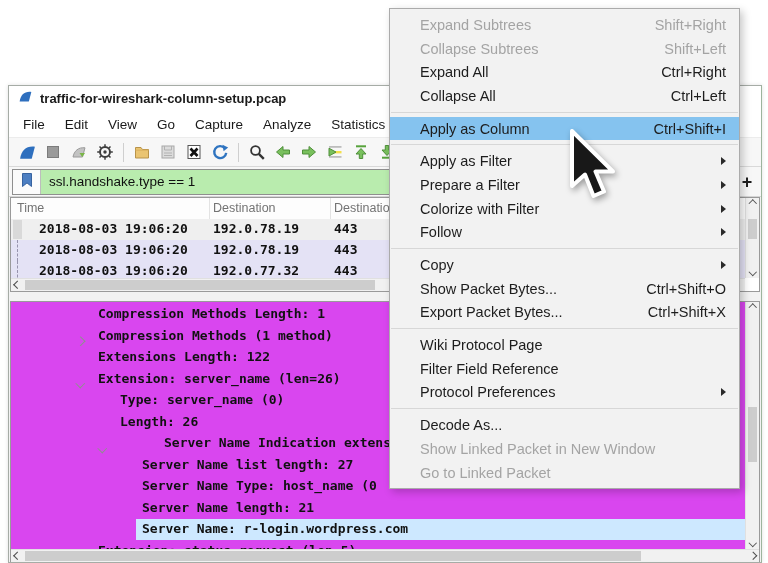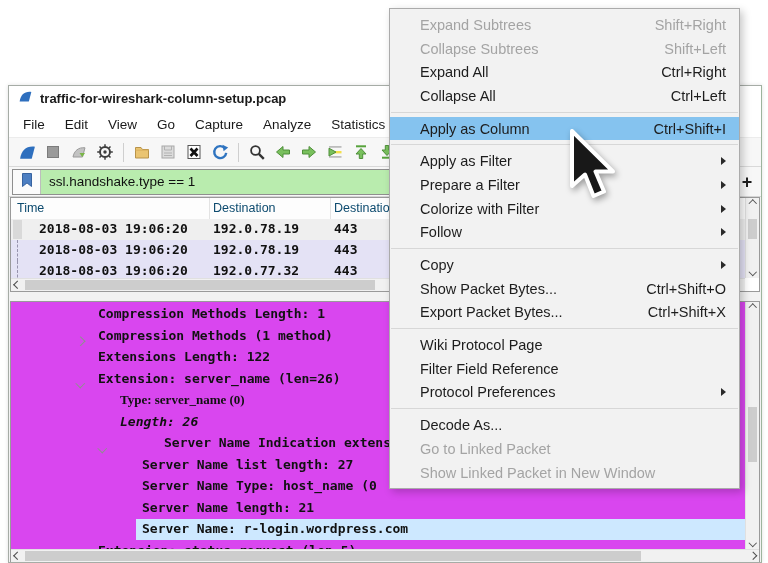--- a/index.html
+++ b/index.html
@@ -32,21 +32,21 @@
     display:flex;align-items:stretch;margin-right:7px;}
   .bookmark-btn{width:27px;display:flex;align-items:center;justify-content:center;
     background:#fbfbfb;border-right:1px solid #bdbdbd;}
   .filter-input{flex:1;background:var(--filter-green,#b9ecae);display:flex;align-items:center;
     padding-left:8px;font-size:13.5px;color:#101010;white-space:nowrap;overflow:hidden;}
   .add-filter-btn{width:18px;text-align:center;font-size:18px;font-weight:bold;color:#1d1d1d;line-height:18px;}
   
   .packet-pane{position:absolute;left:1px;right:1px;top:111px;height:95px;background:#fff;
     border:1px solid #9a9a9a;box-sizing:border-box;overflow:hidden;}
   .pl-header{position:absolute;left:0;right:14px;top:0;height:21px;background:#fdfdfd;
-    border-bottom:1px solid #d4d4d4;font-size:12.5px;color:#0c4a6e;text-decoration:underline;}
+    border-bottom:1px solid #d4d4d4;font-size:12.5px;color:#737373;text-decoration:underline;}
   .pl-header .col{position:absolute;top:3px;white-space:nowrap;}
   .pl-colsep{position:absolute;top:0;height:21px;width:1px;background:#e3e3e3;}
   .pl-rows{position:absolute;left:0;right:14px;top:21px;bottom:13px;overflow:hidden;}
   .p-row{position:relative;height:21px;font-family:"DejaVu Sans Mono",monospace;
     font-size:13px;font-weight:600;color:#111;}
   .p-row.gray{background:#efefef;}
   .p-row.lavender{background:var(--row-lavender,#e4e2f5);}
   .p-row span{position:absolute;top:2px;white-space:pre;}
   .p-mark-bar{position:absolute;left:2px;top:1px;bottom:1px;width:9px;background:#d9d9d9;}
   .p-mark-dash{position:absolute;left:6px;top:0;bottom:0;width:0;border-left:1px dashed #9793ad;}
@@ -264,22 +264,22 @@
       <div class="thumb" style="left:14px;top:1px;bottom:1px;width:350px"></div>
     </div>
   </div>
 
   <div class="details-pane">
     <div class="d-lines">
         <div class="d-line"><span class="d-text" style="left: 87px;">Compression Methods Length: 1</span></div>
         <div class="d-line"><span class="exp" style="left: 66px; top: 7px;"><i class="chev right"></i></span><span class="d-text" style="left: 87px;">Compression Methods (1 method)</span></div>
         <div class="d-line"><span class="d-text" style="left: 87px;">Extensions Length: 122</span></div>
         <div class="d-line"><span class="exp" style="left: 66px; top: 6px;"><i class="chev down"></i></span><span class="d-text" style="left: 87px;">Extension: server_name (len=26)</span></div>
-        <div class="d-line"><span class="d-text" style="left: 109px; font-family: Liberation Serif, serif;">Type: server_name (0)</span></div>
-        <div class="d-line"><span class="d-text" style="left: 109px; font-style: italic;">Length: 26</span></div>
+        <div class="d-line"><span class="d-text" style="left: 109px;">Type: server_name (0)</span></div>
+        <div class="d-line"><span class="d-text" style="left: 109px;">Length: 26</span></div>
         <div class="d-line"><span class="exp" style="left: 88px; top: 6px;"><i class="chev down"></i></span><span class="d-text" style="left: 109px; margin-left: 44px;">Server Name Indication extension</span></div>
         <div class="d-line"><span class="d-text" style="left: 131px;">Server Name list length: 27</span></div>
         <div class="d-line"><span class="d-text" style="left: 131px;">Server Name Type: host_name (0</span></div>
         <div class="d-line"><span class="d-text" style="left: 131px;">Server Name length: 21</span></div>
         <div class="d-line selected"><div class="d-hl" style="left: 125px;"></div><span class="d-text" style="left: 131px;">Server Name: r-login.wordpress.com</span></div>
         <div class="d-line"><span class="exp" style="left: 66px; top: 7px;"></span><span class="d-text" style="left: 87px;">Extension: status_request (len=5)</span></div>
       </div>
     <div class="vscroll dt-vscroll">
       <span class="sb-btn" style="left:0;right:0;top:0;height:12px">
           <i class="chev sm up"></i>
@@ -362,22 +362,22 @@
     </div>
     <div class="cm-item">
       <span class="cm-label">Protocol Preferences</span>
       <span class="cm-arrow"></span>
     </div>
     <div class="cm-sep"></div>
     <div class="cm-item">
       <span class="cm-label">Decode As...</span>
     </div>
     <div class="cm-item disabled">
+      <span class="cm-label">Show Linked Packet in New Window</span>
+    </div>
+    <div class="cm-item disabled">
       <span class="cm-label">Go to Linked Packet</span>
-    </div>
-    <div class="cm-item disabled">
-      <span class="cm-label">Show Linked Packet in New Window</span>
     </div>
   </div>
 
 <svg class="big-cursor" width="52" height="74" viewBox="0 0 52 74">
   <polygon points="3,2 3,57 16,45.5 24.5,67 35,62.5 26.5,42.5 44,42.5" fill="#181818" stroke="#ffffff" stroke-width="4" stroke-linejoin="round"></polygon>
 </svg>
 
 </body></html>

